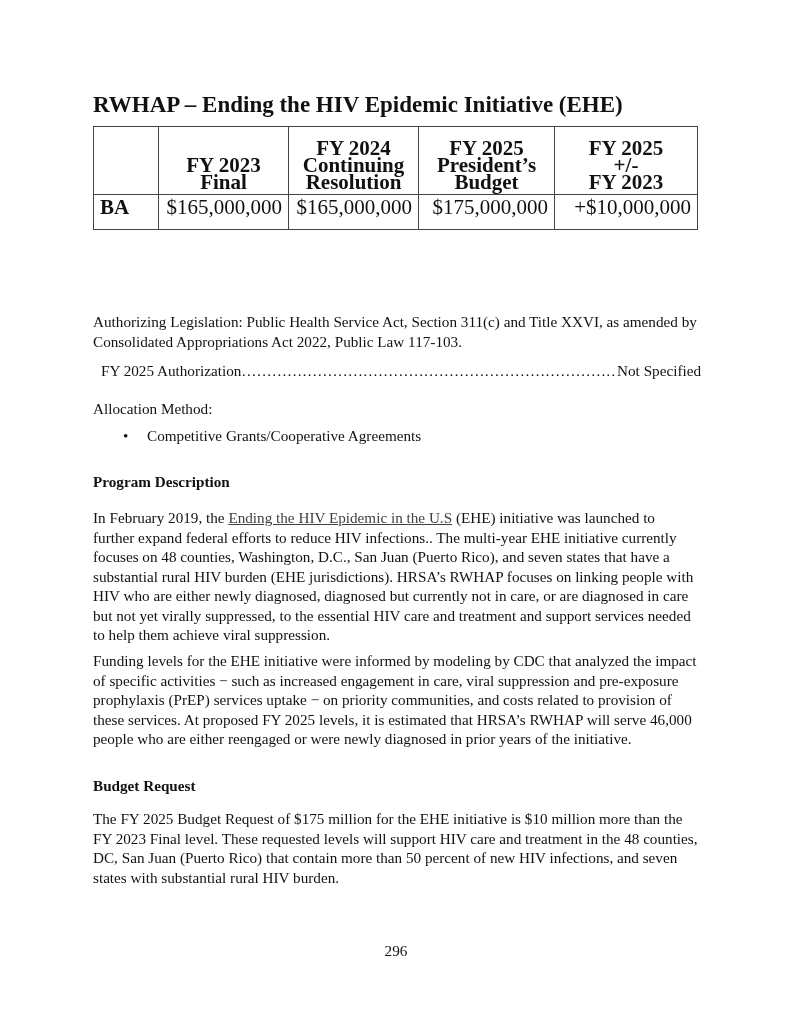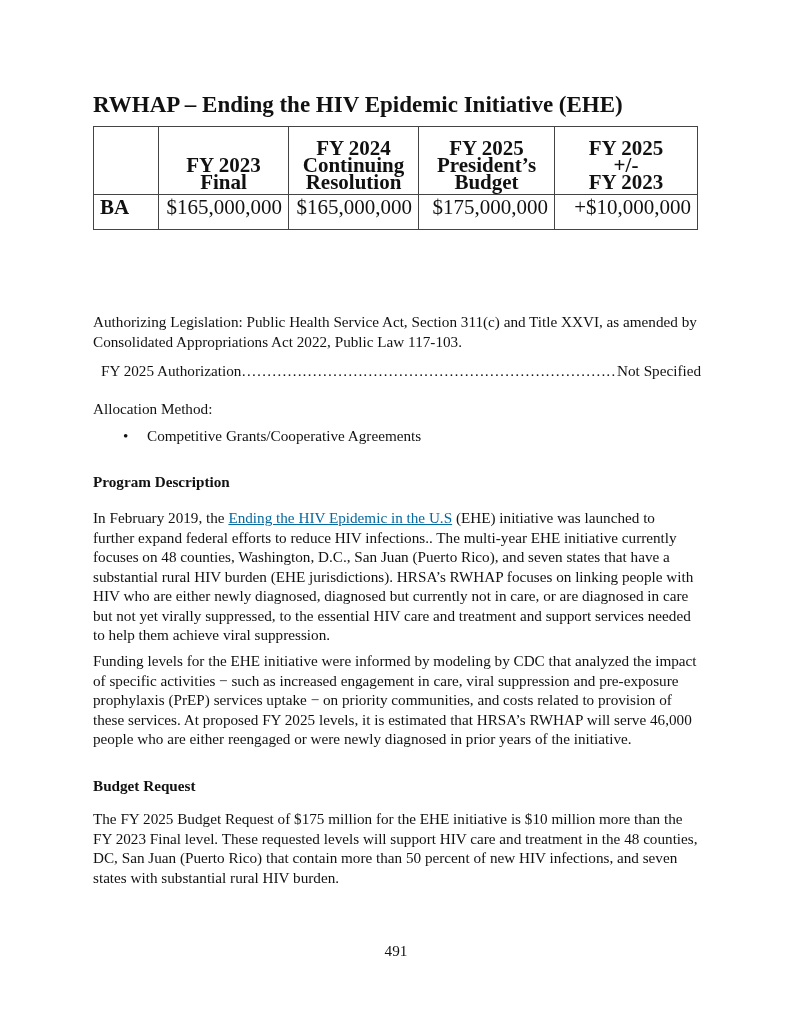--- a/index.html
+++ b/index.html
@@ -13,21 +13,21 @@
   td.rowhead { text-align:left; font-weight:bold; }
   tr.fte td { height:40px; }
   .p { position:absolute; left:0; width:606px; margin:0; line-height:19.5px; }
   .auth { position:absolute; left:8px; width:600px; display:flex; white-space:nowrap; }
   .dots { flex:1; overflow:hidden; }
   .dots::before { content:"………………………………………………………………………………………………………"; }
   ul { position:absolute; left:0; margin:8px; padding-left:46px; list-style:none; }
   ul li { position:relative; line-height:19px; }
   ul li::before { content:"•"; position:absolute; left:-24px; }
   .heading { font-weight:bold; }
-  a { color:#0369a1; text-decoration:underline; }
+  a { color:#404040; text-decoration:underline; }
   .pagenum { position:absolute; left:0; top:942px; width:606px; text-align:center; }
 </style>
 </head>
 <body>
 
 <div class="page">
   <h1>RWHAP – Ending the HIV Epidemic Initiative (EHE)</h1>
 
   <table>
     <tbody>
@@ -79,14 +79,14 @@
   <p class="p heading" style="top:472px">Program Description</p>
 
   <p class="p" style="top:508px"><span>In February 2019, the </span><a href="#">Ending the HIV Epidemic in the U.S</a><span> (EHE) initiative was launched to further expand federal efforts to reduce HIV infections.. The multi-year EHE initiative currently focuses on 48 counties, Washington, D.C., San Juan (Puerto Rico), and seven states that have a substantial rural HIV burden (EHE jurisdictions). HRSA’s RWHAP focuses on linking people with HIV who are either newly diagnosed, diagnosed but currently not in care, or are diagnosed in care but not yet virally suppressed, to the essential HIV care and treatment and support services needed to help them achieve viral suppression.</span></p>
 
   <p class="p" style="top:651px">Funding levels for the EHE initiative were informed by modeling by CDC that analyzed the impact of specific activities − such as increased engagement in care, viral suppression and pre-exposure prophylaxis (PrEP) services uptake − on priority communities, and costs related to provision of these services. At proposed FY 2025 levels, it is estimated that HRSA’s RWHAP will serve 46,000 people who are either reengaged or were newly diagnosed in prior years of the initiative.</p>
 
   <p class="p heading" style="top:776px">Budget Request</p>
 
   <p class="p" style="top:809px">The FY 2025 Budget Request of $175 million for the EHE initiative is $10 million more than the FY 2023 Final level. These requested levels will support HIV care and treatment in the 48 counties, DC, San Juan (Puerto Rico) that contain more than 50 percent of new HIV infections, and seven states with substantial rural HIV burden.</p>
 
-  <div class="pagenum">491</div>
+  <div class="pagenum">296</div>
 </div>
 
 </body></html>

